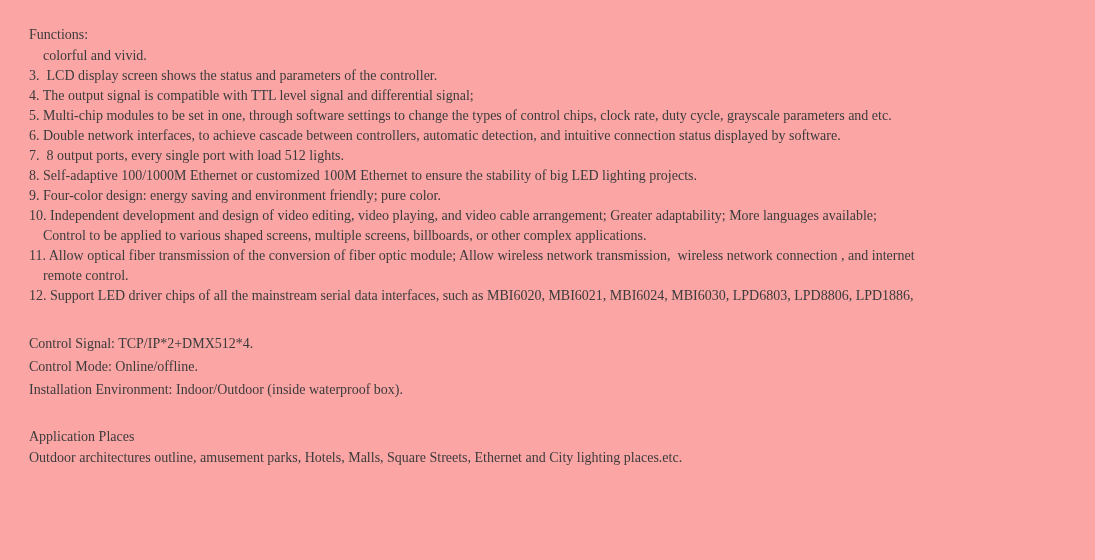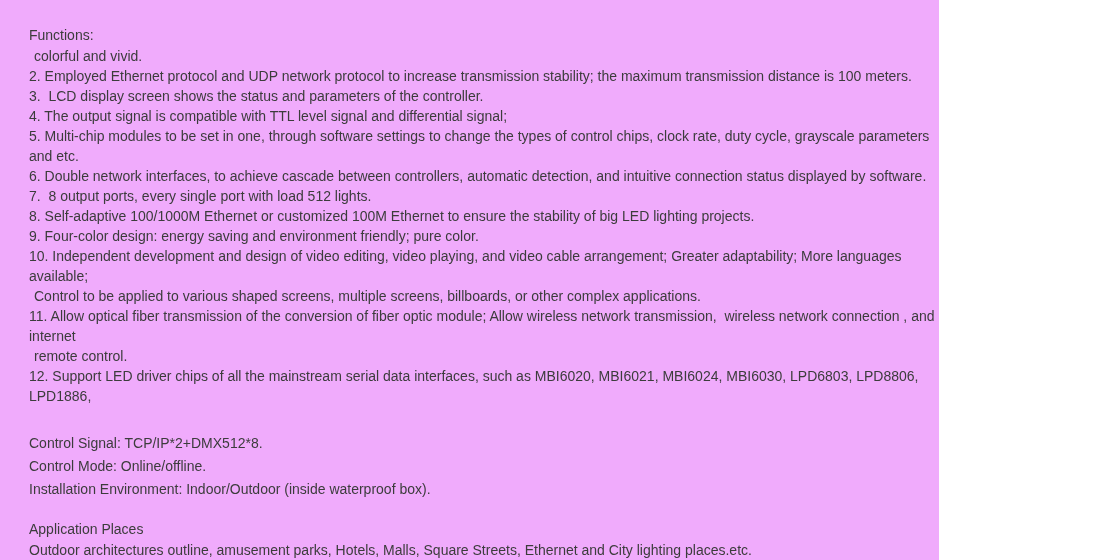--- a/index.html
+++ b/index.html
@@ -2,69 +2,66 @@
 <html><head>
 <meta charset="utf-8">
 <style>
   html, body {
     margin: 0;
     padding: 0;
     background: #ffffff;
   }
   .page {
     position: relative;
-    width: 939px;
+    width: 1095px;
     height: 560px;
     overflow: hidden;
-    background: #f0abfc;
+    background: #fca5a5;
     box-sizing: border-box;
     padding: 24.5px 0 0 29px;
-    font-family: Liberation Sans, sans-serif;
+    font-family: Liberation Serif, serif;
     font-size: 14px;
     color: #3c3c3c;
     -webkit-font-smoothing: antialiased;
   }
   .fn-block {
     line-height: 20px;
   }
   .fn-heading {
     margin: 0 0 1.5px 0;
     font-weight: normal;
     font-size: 14px;
   }
   .fn-item { margin: 0; }
   .ln {
     white-space: pre-wrap;
     margin: 0;
   }
   .ln.cont {
-    margin-left: 5px; 
+    margin-left: 14px; 
   }
   .specs-block {
     margin-top: 26px;
     line-height: 23px;
   }
   .app-block {
-    margin-top: 18px;
+    margin-top: 26px;
     line-height: 20.5px;
   }
 </style>
 </head>
 <body>
 
 <div class="page">
 
   <div class="fn-block">
     <p class="fn-heading">Functions:</p>
 
     <div class="fn-item">
       <div class="ln cont">colorful and vivid.</div>
-    </div>
-    <div class="fn-item">
-      <div class="ln">2. Employed Ethernet protocol and UDP network protocol to increase transmission stability; the maximum transmission distance is 100 meters.</div>
     </div>
     <div class="fn-item">
       <div class="ln">3.  LCD display screen shows the status and parameters of the controller.</div>
     </div>
     <div class="fn-item">
       <div class="ln">4. The output signal is compatible with TTL level signal and differential signal;</div>
     </div>
     <div class="fn-item">
       <div class="ln">5. Multi-chip modules to be set in one, through software settings to change the types of control chips, clock rate, duty cycle, grayscale parameters and etc.</div>
     </div>
@@ -87,21 +84,21 @@
     <div class="fn-item">
       <div class="ln">11. Allow optical fiber transmission of the conversion of fiber optic module; Allow wireless network transmission,  wireless network connection , and internet</div>
       <div class="ln cont">remote control.</div>
     </div>
     <div class="fn-item">
       <div class="ln">12. Support LED driver chips of all the mainstream serial data interfaces, such as MBI6020, MBI6021, MBI6024, MBI6030, LPD6803, LPD8806, LPD1886,</div>
     </div>
   </div>
 
   <div class="specs-block">
-    <div class="ln">Control Signal: TCP/IP*2+DMX512*8.</div>
+    <div class="ln">Control Signal: TCP/IP*2+DMX512*4.</div>
     <div class="ln">Control Mode: Online/offline.</div>
     <div class="ln">Installation Environment: Indoor/Outdoor (inside waterproof box).</div>
   </div>
 
   <div class="app-block">
     <div class="ln">Application Places</div>
     <div class="ln">Outdoor architectures outline, amusement parks, Hotels, Malls, Square Streets, Ethernet and City lighting places.etc.</div>
   </div>
 
 </div>

